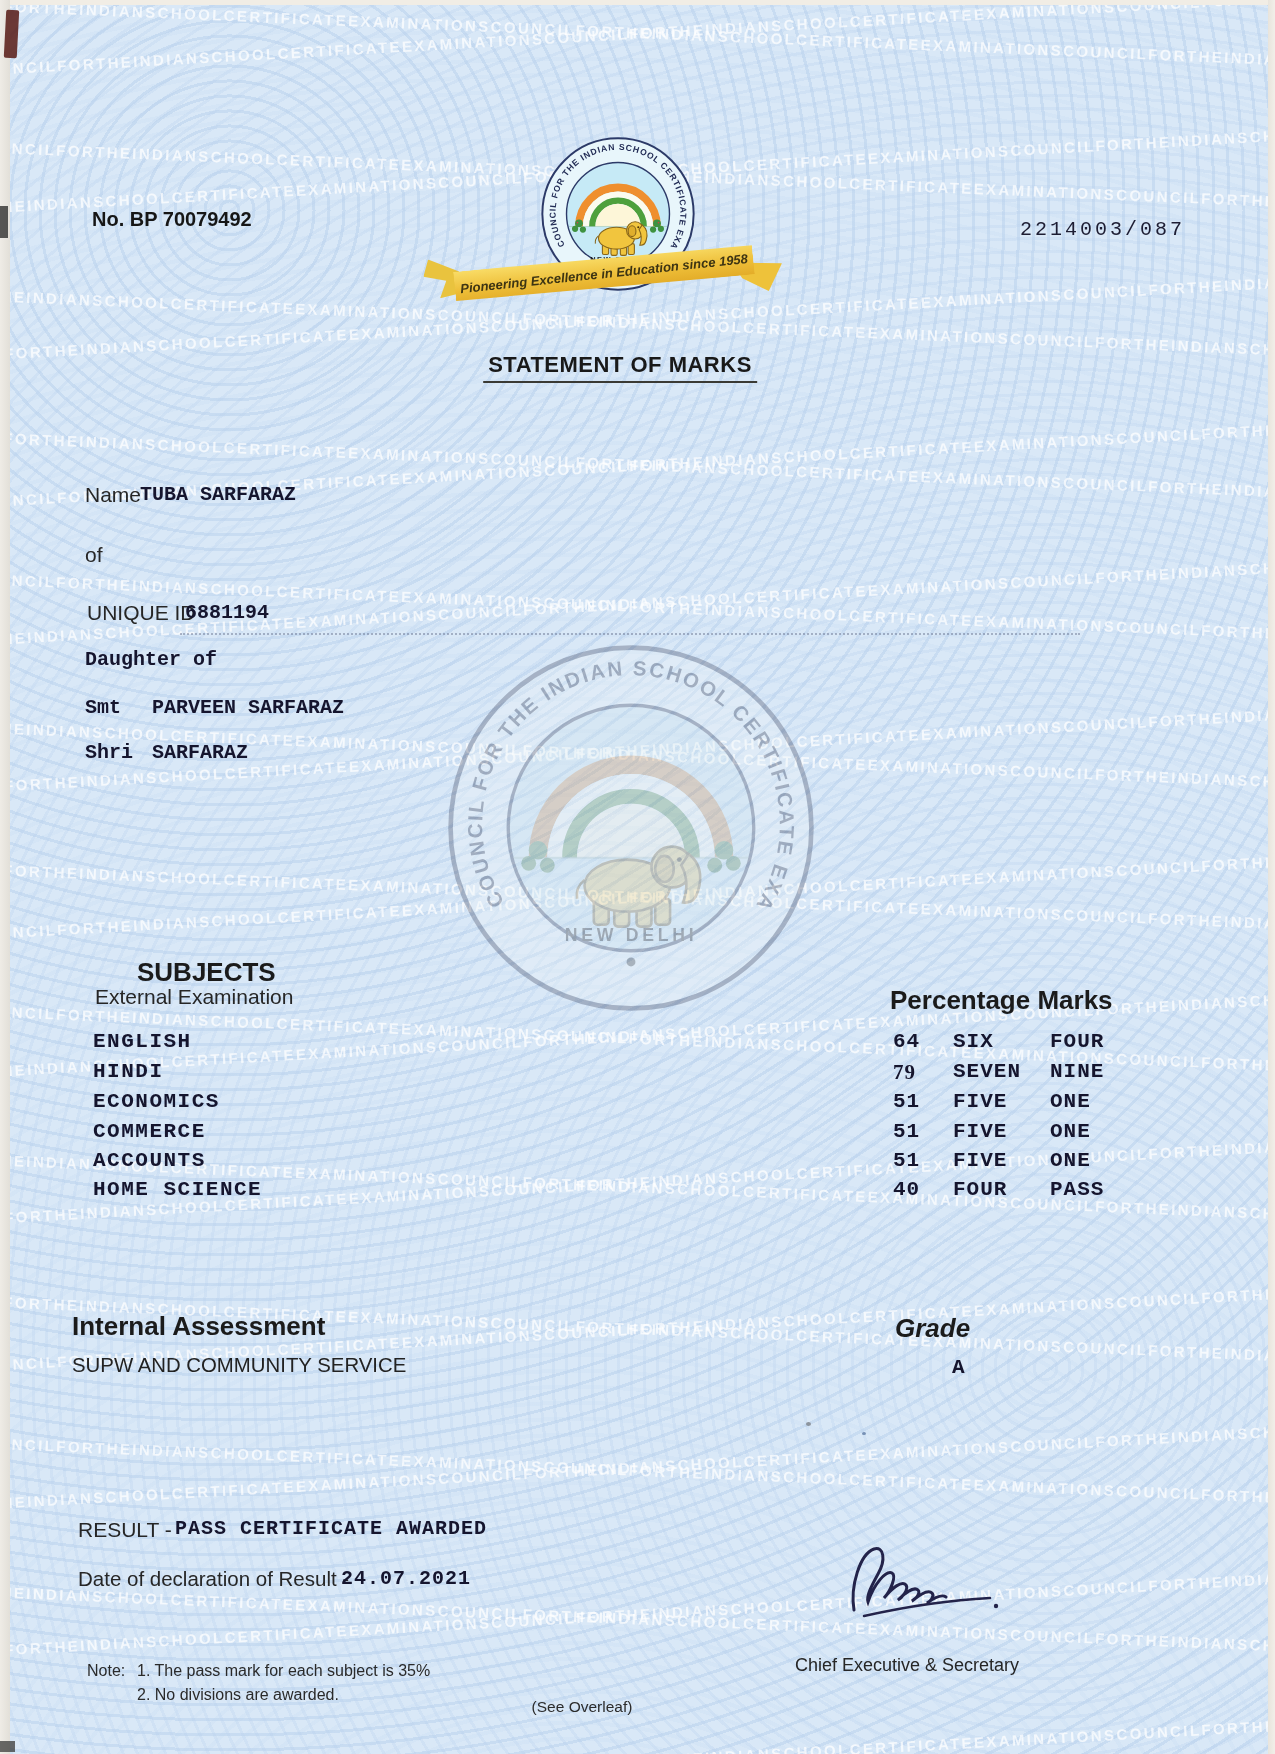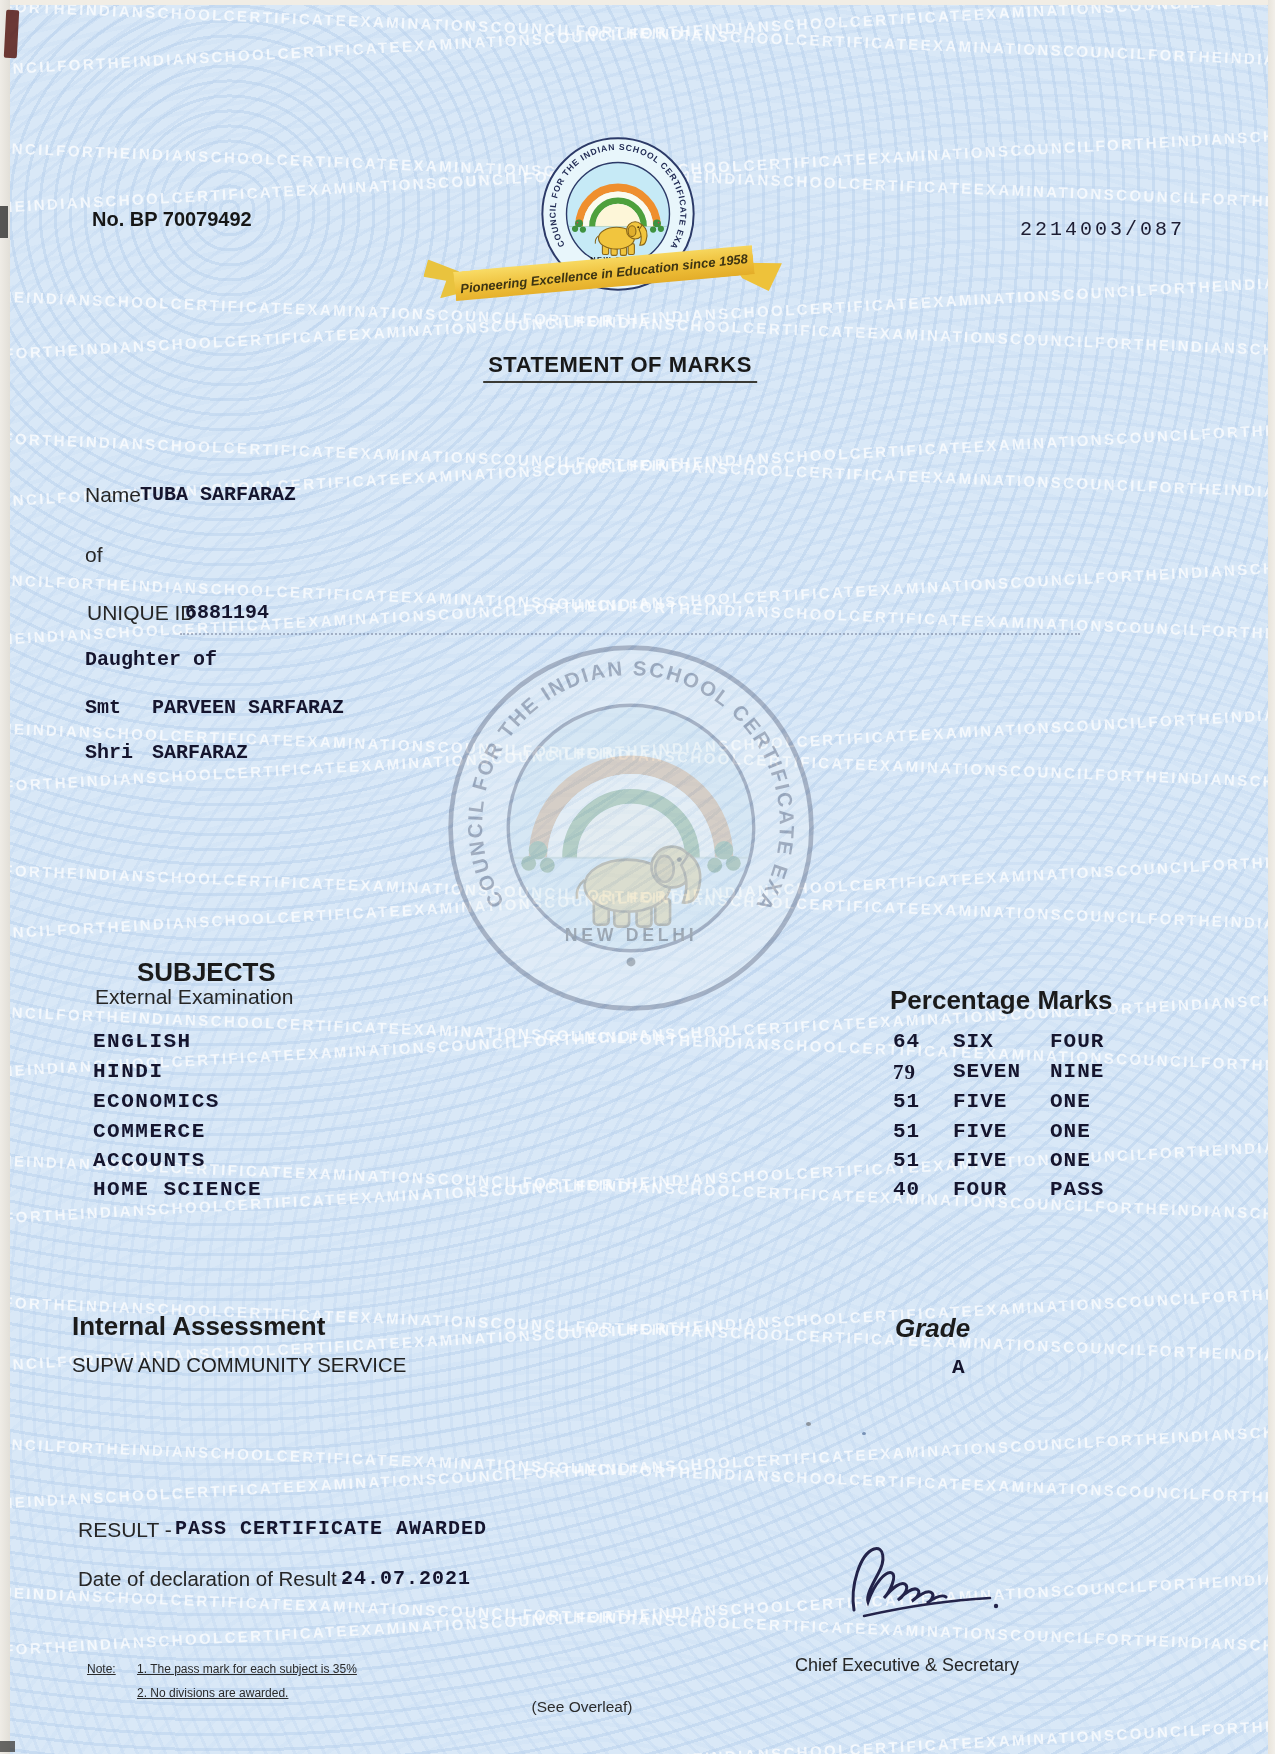--- a/index.html
+++ b/index.html
@@ -22,21 +22,21 @@
   .title{left:620px;top:352px;transform:translateX(-50%);font-weight:700;font-size:22px;color:#191919;
          letter-spacing:.5px;border-bottom:2px solid #3a3a34;padding:0 5px 3px 5px;white-space:nowrap;}
   .lbl{font-size:21px;color:#262626;}
   .mono{font-family:"Liberation Mono","DejaVu Sans Mono",monospace;font-weight:700;color:#15152e;font-size:20px;}
   .school{font-size:16.5px;letter-spacing:-.2px;}
   .bold-h{font-weight:700;font-size:26px;color:#1b1b1b;}
   .subj{font-size:21px;letter-spacing:1.5px;}
   .mark{font-size:21px;letter-spacing:1px;}
   .dotted{left:180px;top:633px;width:900px;border-top:2px dotted rgba(75,85,115,.38);}
   .supw{font-size:21px;color:#222;transform:scaleX(.97);transform-origin:left;}
-  .note{font-size:12px;color:#2a2a2a;text-decoration:underline;}
+  .note{font-size:16px;color:#2a2a2a;}
   .chief{left:795px;top:1655px;font-size:18px;color:#262626;}
   .overleaf{left:582px;top:1698px;transform:translateX(-50%);font-size:15.5px;color:#2c2c2c;}
   
   .emblem{position:absolute;left:540px;top:136px;width:156px;height:156px;}
   .emblem-wm{position:absolute;left:445px;top:642px;width:372px;height:372px;opacity:.30;filter:saturate(.6);}
   .arc-text{font:700 11px "Liberation Sans",sans-serif;letter-spacing:1.1px;fill:#222c55;}
   .city-text{font:700 9.5px "Liberation Sans",sans-serif;letter-spacing:2px;fill:#1f1f1f;}
   
   .banner{position:absolute;left:605px;top:256px;width:330px;height:34px;transform:translateX(-50%) rotate(-6deg);}
   .banner-band{position:absolute;left:14px;right:16px;top:0;bottom:0;

